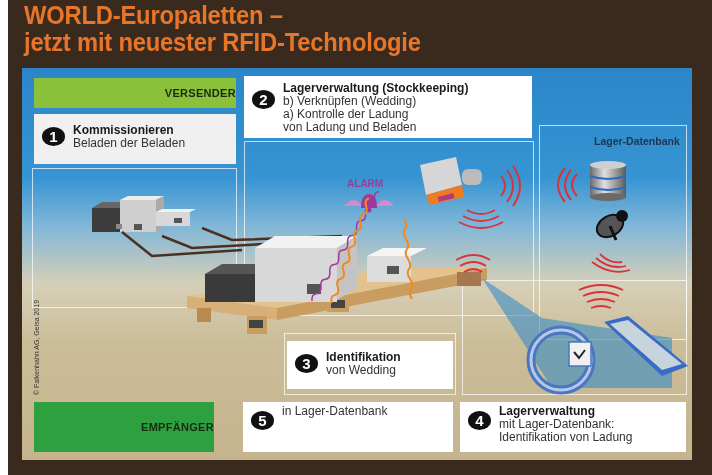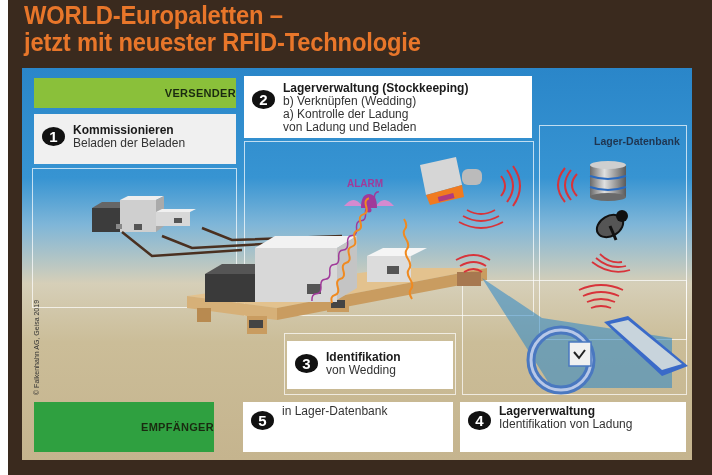--- a/index.html
+++ b/index.html
@@ -218,18 +218,19 @@
     <div class="num" style="margin-top:6px;">5</div>
     <div class="info-text">
       <span>in Lager-Datenbank</span>
     </div>
   </div>
 
   <div class="info-box" style="left:438px; top:334px; width:226px; height:50px; padding-top:3px;">
     <div class="num" style="margin-top:6px;">4</div>
     <div class="info-text">
       <span class="head">Lagerverwaltung</span>
+      <span>mit Lager-Datenbank:</span>
       <span>Identifikation von Ladung</span>
     </div>
   </div>
 </div>
 
 <div class="copyright">© Falkenhahn AG, Geisa 2019</div>
 
 </body></html>

